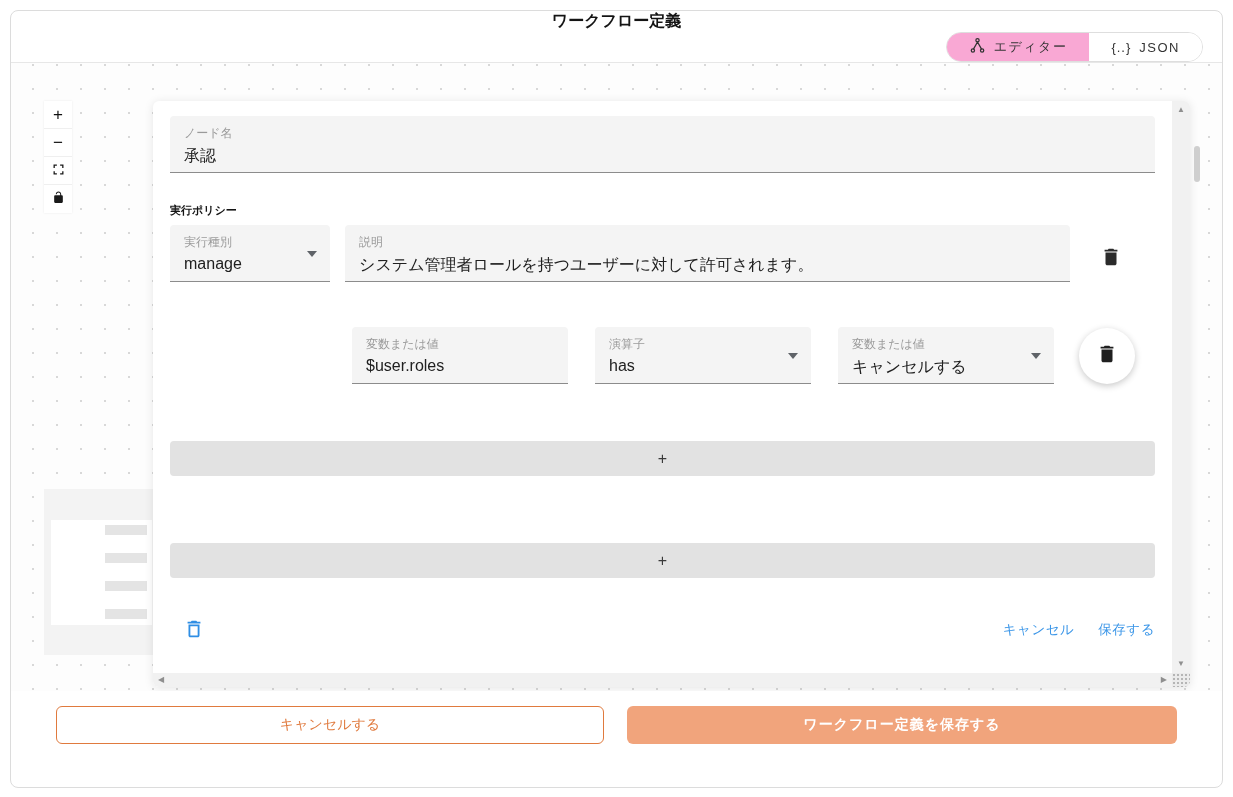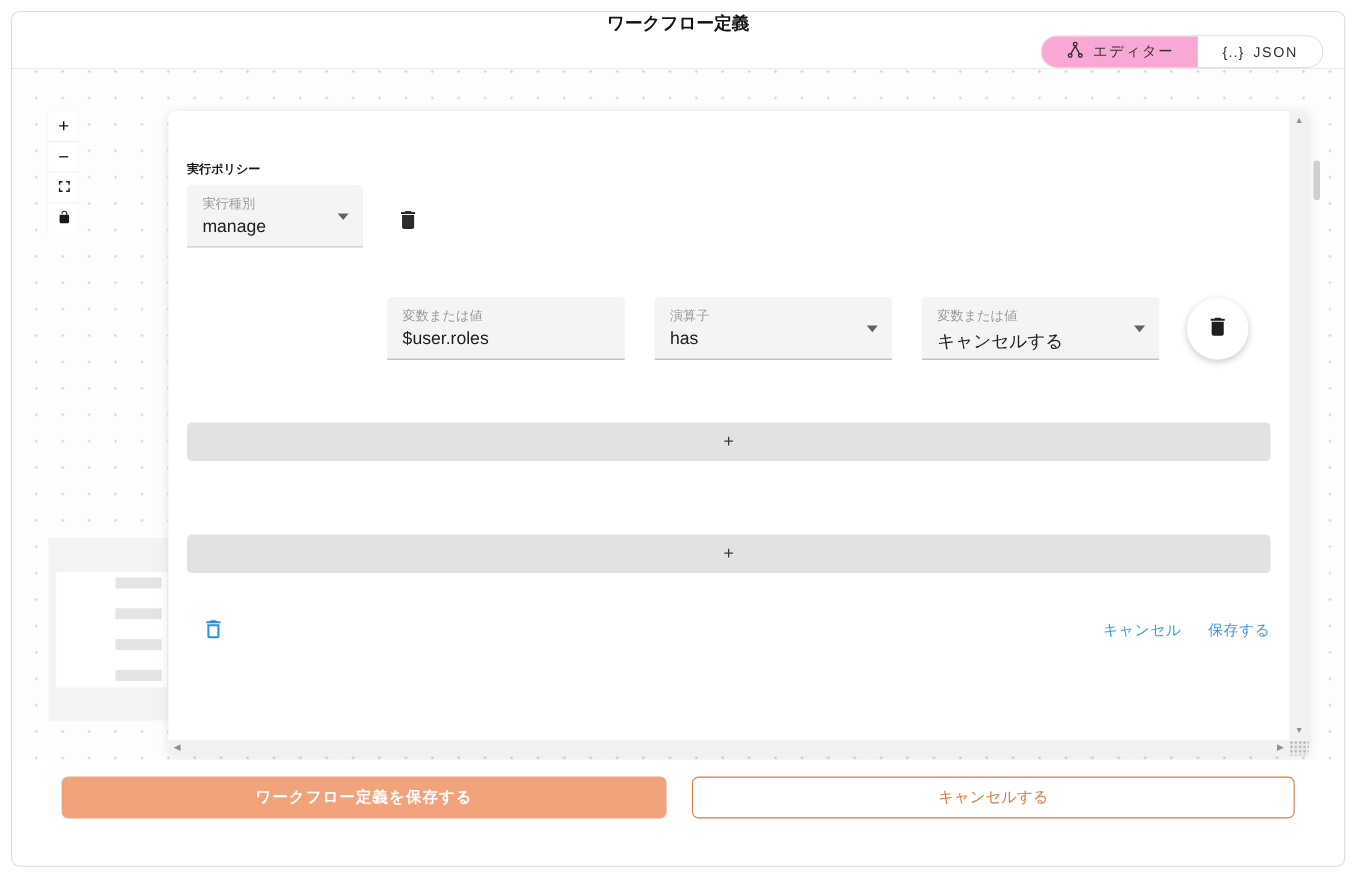--- a/index.html
+++ b/index.html
@@ -124,28 +124,36 @@
         <div class="gbar" style="top:5px"></div>
         <div class="gbar" style="top:33px"></div>
         <div class="gbar" style="top:61px"></div>
         <div class="gbar" style="top:89px"></div>
       </div>
     </div>
 
     <div class="dialog">
       <div class="dcontent">
 
+        <div class="field">
+          <span class="lbl">ノード名</span>
+          <span class="val">承認</span>
+        </div>
 
         <div class="sect">実行ポリシー</div>
 
         <div class="prow">
           <div class="field f-exec">
             <span class="lbl">実行種別</span>
             <span class="val">manage</span>
             <span class="caret"></span>
+          </div>
+          <div class="field f-desc">
+            <span class="lbl">説明</span>
+            <span class="val">システム管理者ロールを持つユーザーに対して許可されます。</span>
           </div>
           <button class="icon-btn">
             <span>
               <svg width="22" height="22" viewBox="0 0 24 24" fill="#2b2b2b">
                 <path d="M6 19c0 1.1.9 2 2 2h8c1.1 0 2-.9 2-2V7H6v12zM19 4h-3.5l-1-1h-5l-1 1H5v2h14V4z"></path>
               </svg>
             </span>
           </button>
         </div>
 
@@ -201,17 +209,17 @@
         <span class="sarrow">◀</span>
         <span class="sarrow">▶</span>
       </div>
       <div class="corner"></div>
     </div>
 
     <div class="outer-thumb"></div>
   </div>
 
   <div class="actions">
+    <button class="btn btn-outline">キャンセルする</button>
     <button class="btn btn-filled">ワークフロー定義を保存する</button>
-    <button class="btn btn-outline">キャンセルする</button>
   </div>
 
 </div>
 
 </body></html>

